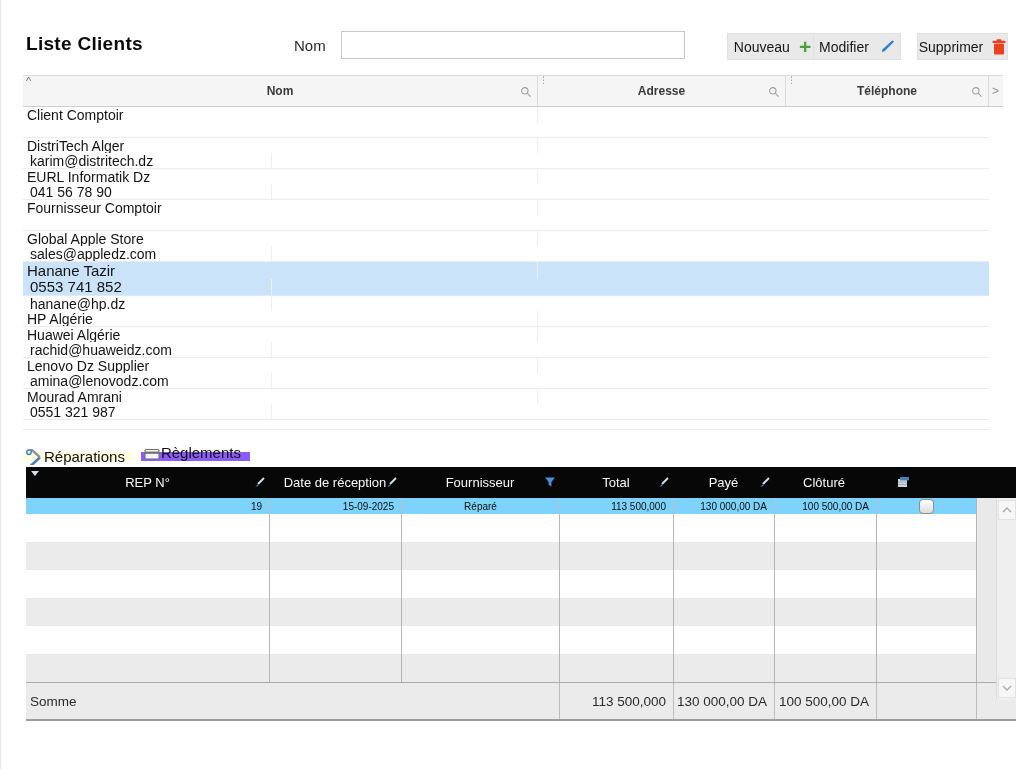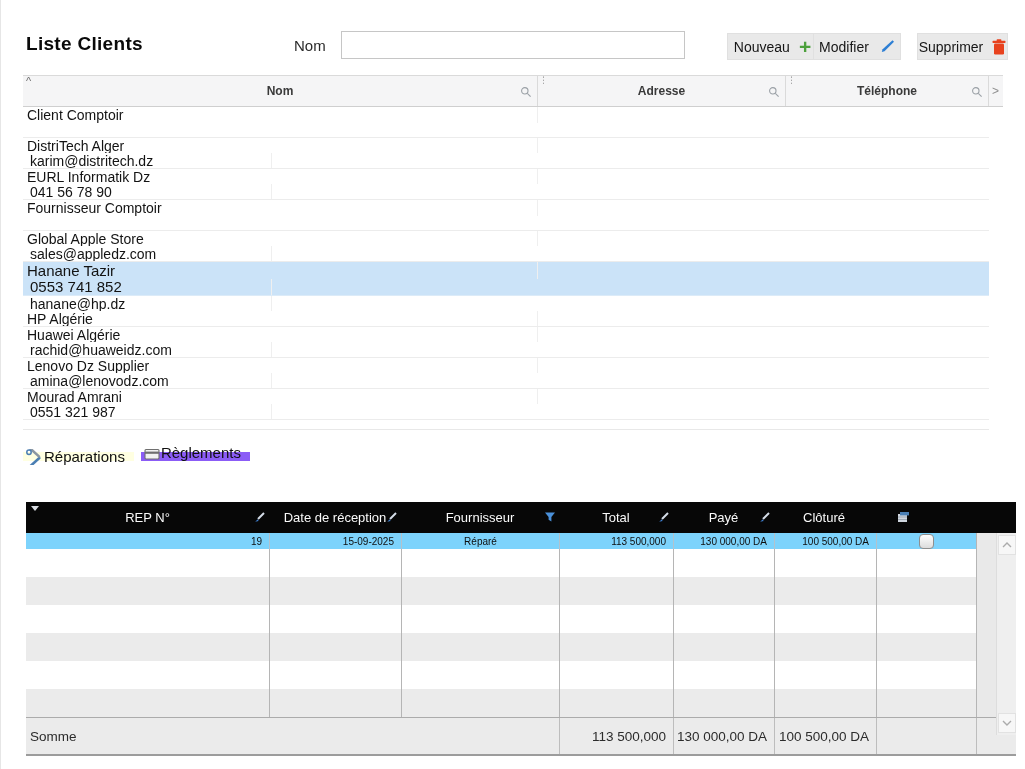--- a/index.html
+++ b/index.html
@@ -54,21 +54,21 @@
   .cg-partial { height:10px; border-bottom:1px solid #e8e8e8; width:966px; }
 
   
   .tabs { position:absolute; left:22px; top:436px; height:25px; display:flex; gap:7px; }
   .tab { display:flex; align-items:center; gap:1px; padding:0 9px 0 3px; font-size:15px;
          color:#101010; cursor:default;margin-top:16px; }
   .tab.active { background:#ffffe1; }
   .tab.inactive { background:#8b5cf6;align-items:flex-end; }
 
   
-  .rg { position:absolute; left:25px; top:467px; width:990px;margin-top:35px; }
+  .rg { position:absolute; left:25px; top:467px; width:990px; }
   .rg-header { position:relative; display:flex; height:31px; background:#070707;
                color:#fafafa; font-size:13px; }
   .rg-h { position:relative; display:flex; align-items:center; justify-content:center; }
   .rg-h-icon { position:absolute; right:3px; top:9px; }
   .w-rep { width:243px; } .w-date { width:132px; } .w-prog { width:158px; }
   .w-tot { width:114px; } .w-pay { width:101px; } .w-rest { width:102px; }
   .w-clo { width:100px; } .w-fill { width:40px; }
   .hdr-caret { position:absolute; left:5px; top:4px; width:0; height:0;
                border-left:4px solid transparent; border-right:4px solid transparent;
                border-top:5px solid #d9dde2; }

